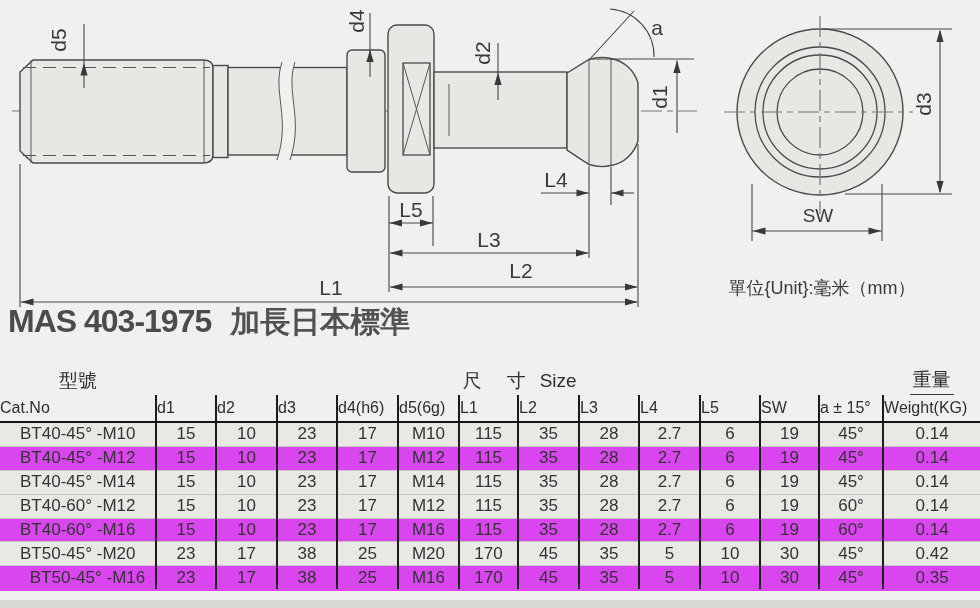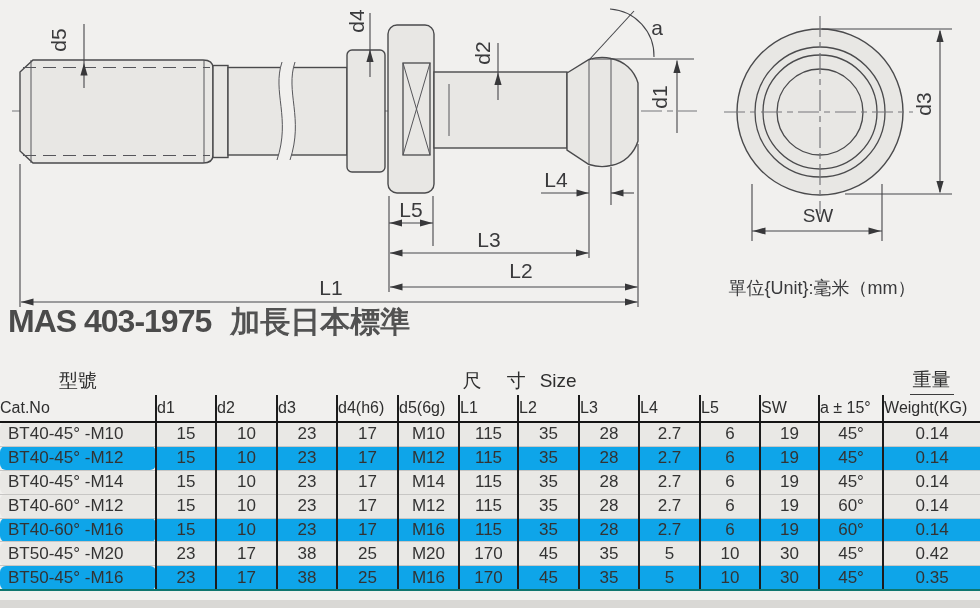--- a/index.html
+++ b/index.html
@@ -28,25 +28,25 @@
   .spec-wrap{position:absolute;left:0;top:367px;width:980px;}
   table{border-collapse:collapse;table-layout:fixed;width:980px;}
   th,td{padding:0;overflow:hidden;white-space:nowrap;}
   .group-row th{border:none;font-weight:normal;font-size:19px;color:#2e2e2e;height:25px;vertical-align:middle;}
   .size-cn{letter-spacing:10px;}
   .size-en{margin-left:4px;letter-spacing:0;}
   .underlined{display:inline-block;border-bottom:1.5px solid #3c3c3c;padding:0 3px 1px 3px;}
   .cols-row th{border-left:2px solid #1c1c1c;border-bottom:2.5px solid #141414;font-weight:normal;font-size:16px;color:#2e2e2e;height:26px;text-align:left;vertical-align:middle;}
   .cols-row th:first-child{border-left:none;}
   tbody td{border-left:2px solid #1c1c1c;border-top:1px solid #c7c6c4;font-size:17px;color:#333;height:22.9px;text-align:center;vertical-align:middle;}
-  tbody td:first-child{border-left:none;text-align:left;padding-left:8px;border-radius:6px;}
+  tbody td:first-child{border-left:none;text-align:left;padding-left:20px;}
   tbody tr:first-child td{border-top:none;}
-  tbody tr:last-child td{border-bottom:2px solid #0f766e;}
+  tbody tr:last-child td{border-bottom:2px solid #d946ef;text-align:center;}
   tbody tr.odd{background:#e9e8e5;}
-  tbody tr.even{background:#0ea5e9;}
+  tbody tr.even{background:#d946ef;}
   .bottom-strip{position:absolute;left:0;top:600px;width:980px;height:8px;background:#d9d8d5;}
 </style>
 </head>
 <body>
 
 <div class="page">
 
   <svg class="drawing-svg" width="980" height="345" viewBox="0 0 980 345">
 
     <g>

